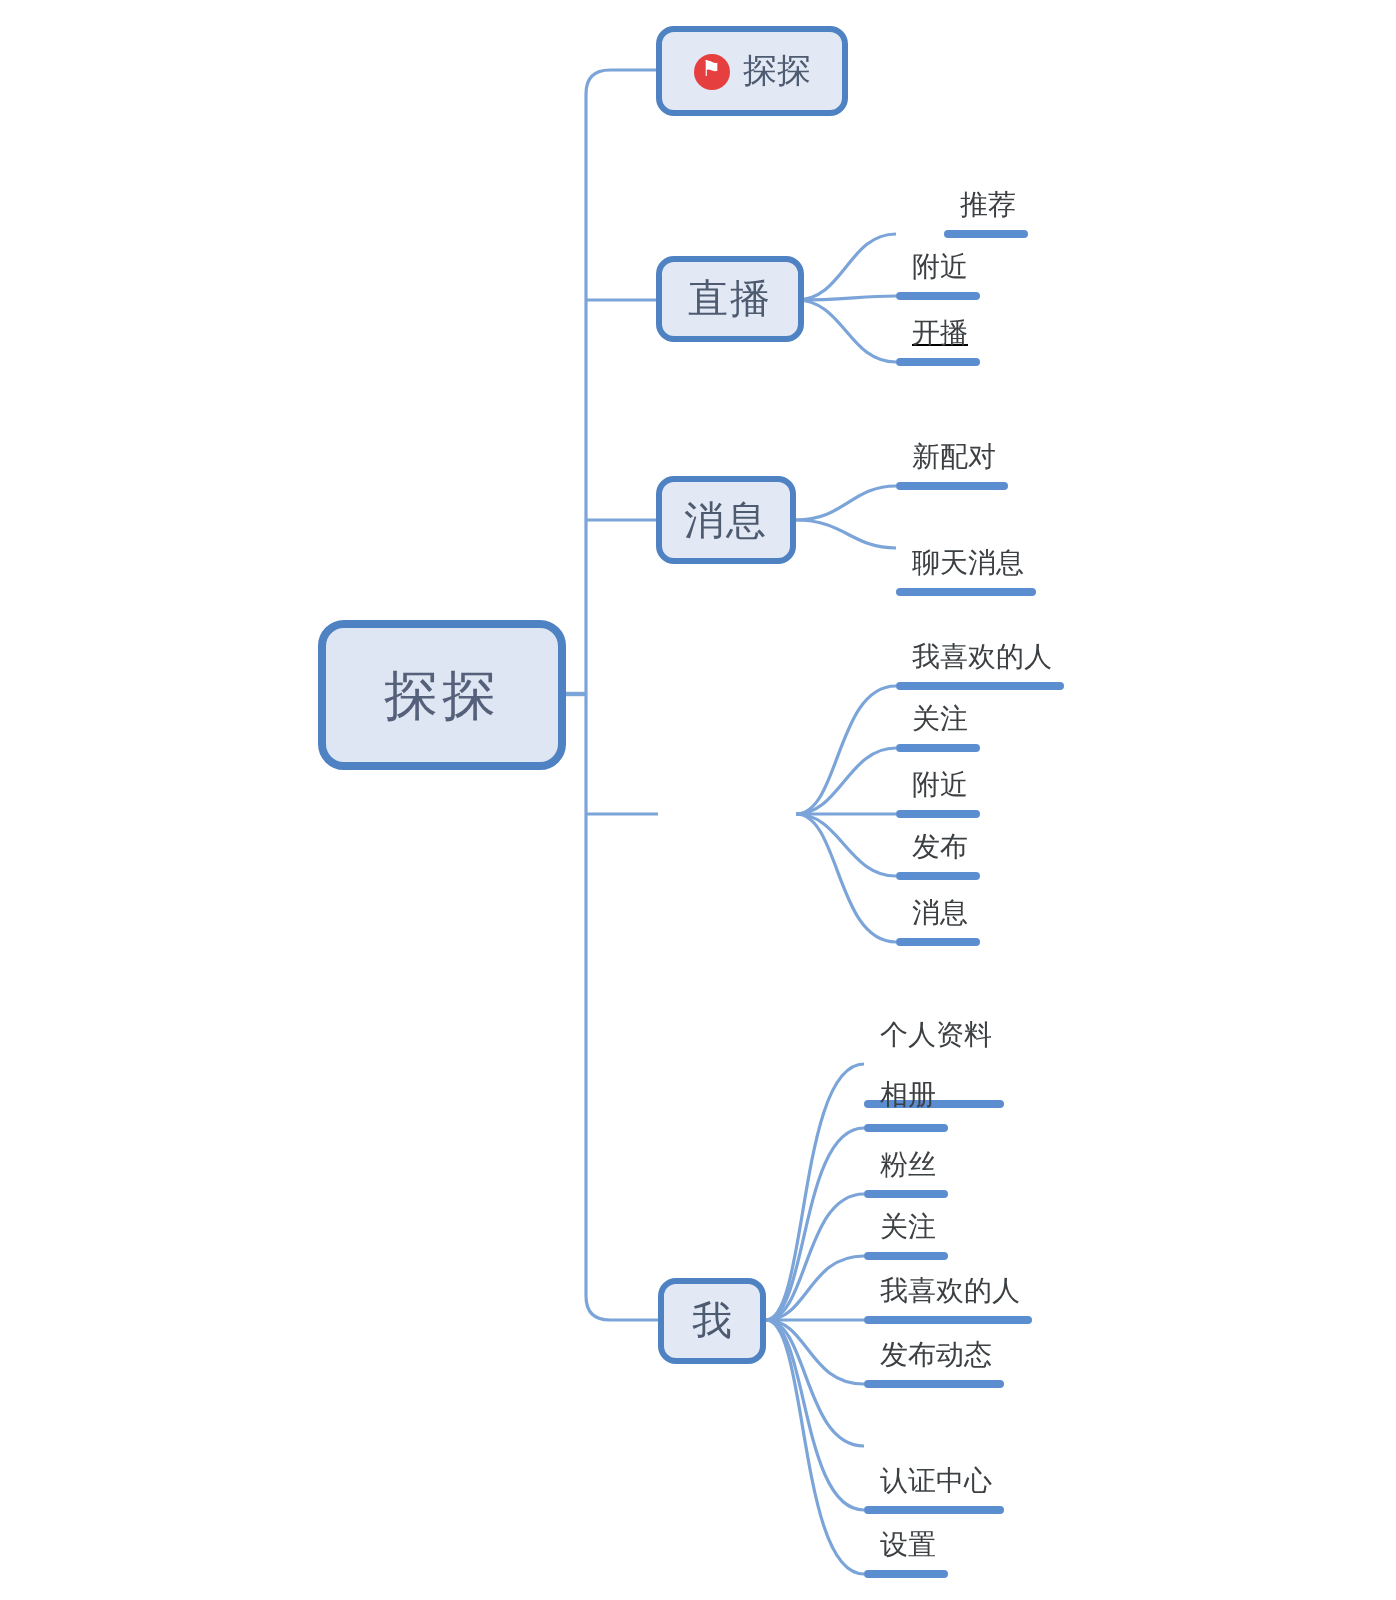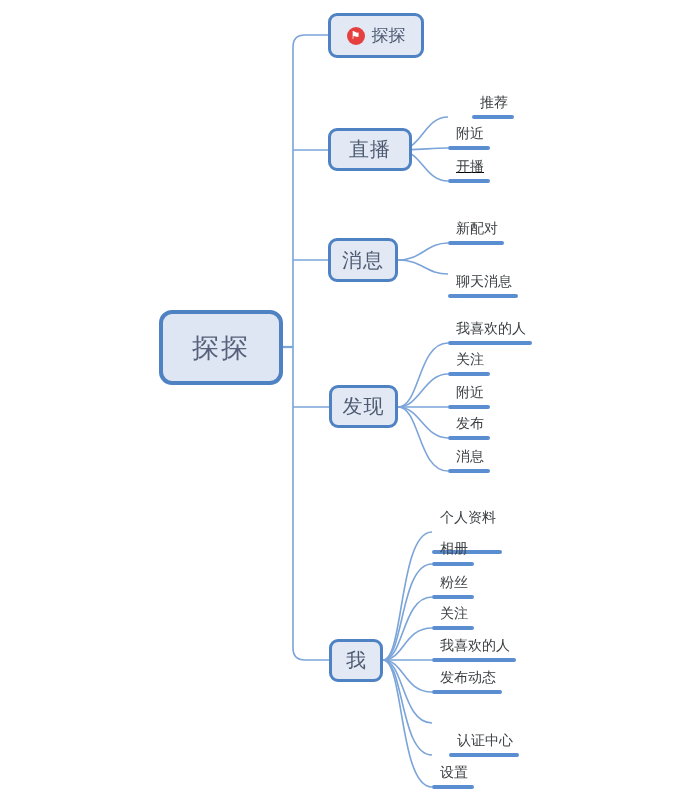--- a/index.html
+++ b/index.html
@@ -24,21 +24,21 @@
     cursor: pointer;
   }
   .node-root {
     left: 159px; top: 310px; width: 124px; height: 75px;
     border-width: 4px; border-radius: 13px;
     background: #dee6f3;
     font-size: 27px; letter-spacing: 2px;
     color: #55617a;
   }
   .node-b0 { left: 328px; top: 13px;  width: 96px; height: 45px; font-size: 17px; gap: 7px; }
-  .node-b1 { left: 328px; top: 128px; width: 84px; height: 43px; font-size: 20px; letter-spacing: 1px; }
+  .node-b1 { left: 328px; top: 128px; width: 74px; height: 43px; font-size: 20px; letter-spacing: 1px; }
   .node-b2 { left: 328px; top: 238px; width: 70px; height: 44px; font-size: 20px; letter-spacing: 1px; }
   .node-b3 { left: 329px; top: 385px; width: 69px; height: 43px; font-size: 20px; letter-spacing: 1px; }
   .node-b4 { left: 329px; top: 639px; width: 54px; height: 43px; font-size: 20px; }
 
   .flag-badge {
     width: 18px; height: 18px; border-radius: 50%;
     background: #e5403f; color: #ffffff;
     display: inline-flex; align-items: center; justify-content: center;
     font-size: 11px; line-height: 1; flex: 0 0 auto;
   }
@@ -73,21 +73,21 @@
   .l-b3-3 { left: 448px; top: 414px; }
   .l-b3-4 { left: 448px; top: 447px; }
   
   .l-b4-0 { left: 432px; top: 508px; gap: 20px; }
   .l-b4-1 { left: 432px; top: 540px; font-family: Liberation Mono, monospace; }
   .l-b4-2 { left: 432px; top: 573px; }
   .l-b4-3 { left: 432px; top: 604px; }
   .l-b4-4 { left: 432px; top: 636px; }
   .l-b4-5 { left: 432px; top: 668px; }
   .l-b4-6 { left: 432px; top: 699px; }
-  .l-b4-7 { left: 449px; top: 731px; text-align: right; }
+  .l-b4-7 { left: 432px; top: 731px; text-align: right; }
   .l-b4-8 { left: 432px; top: 763px; }
 </style>
 </head>
 <body>
 
 <div class="canvas">
 
   <svg class="connectors" viewBox="0 0 698 800" fill="none" stroke="#7ba4d9" stroke-width="1.6">
 
     <path d="M328,35 H305 Q293,35 293,47 V648 Q293,660 305,660 H329"></path>
@@ -132,23 +132,20 @@
   </div>
 
   <div class="node node-b1">
     <span>直播</span>
   </div>
 
   <div class="node node-b2">
     <span>消息</span>
   </div>
 
-  <div class="node node-b3">
-    <span>发现</span>
-  </div>
 
   <div class="node node-b4">
     <span>我</span>
   </div>
 
   <div class="leaf l-b1-0">
     <span class="leaf-label">推荐</span>
     <span class="leaf-line"></span>
   </div>
   <div class="leaf l-b1-1">

